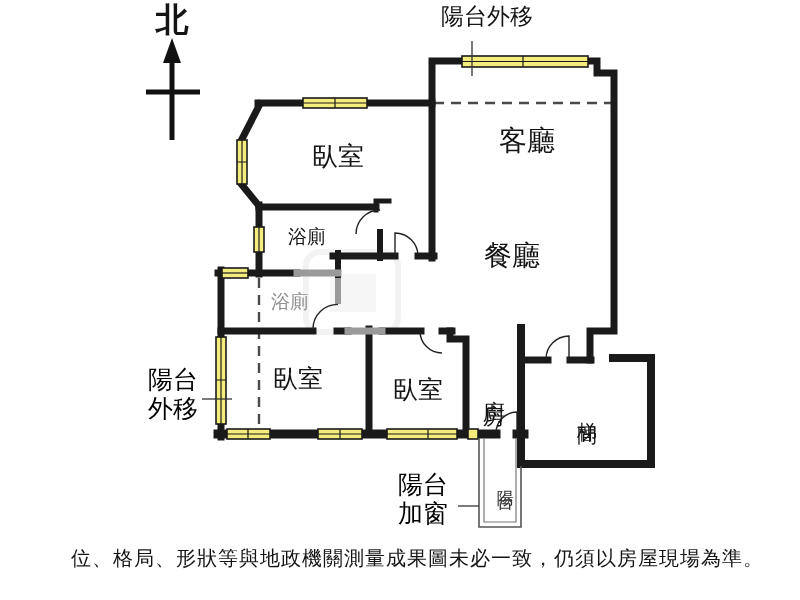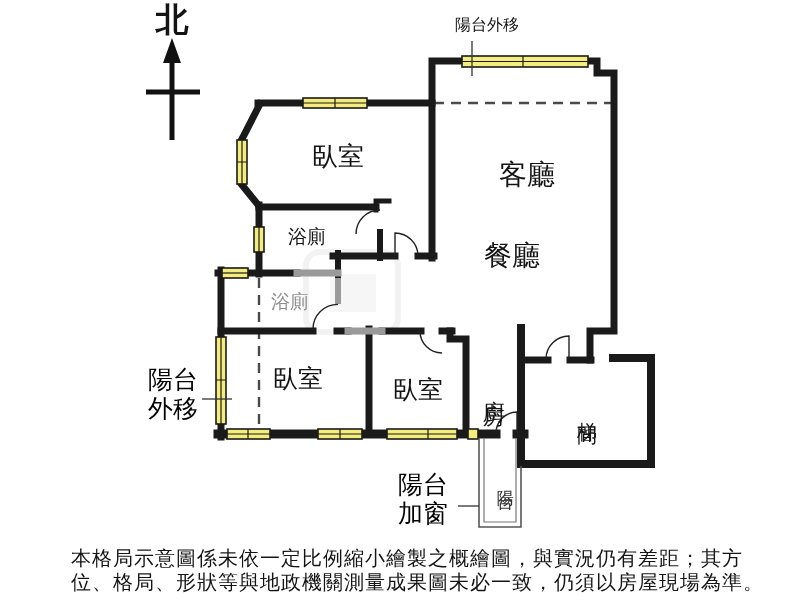--- a/index.html
+++ b/index.html
@@ -158,48 +158,47 @@
       <path d="M 172,60 V 140" stroke-width="5" fill="none"></path>
       <path d="M 146,92 H 200" stroke-width="5" fill="none"></path>
       <polygon points="172,38 163,63 181,63" stroke="none"></polygon>
     </g>
   </svg>
 
   <div class="lbl" style="left:172px;top:21px;font-size:33px;font-weight:bold;">北</div>
 
   <div class="lbl" style="left:338px;top:157px;font-size:26px;">臥室</div>
 
-  <div class="lbl" style="left:527px;top:141px;font-size:28px;margin-top:34px;">客廳</div>
+  <div class="lbl" style="left:527px;top:141px;font-size:28px;">客廳</div>
 
   <div class="lbl" style="left:512px;top:256px;font-size:28px;">餐廳</div>
 
   <div class="lbl" style="left:307px;top:237px;font-size:19px;">浴廁</div>
 
   <div class="lbl gray" style="left:290px;top:302px;font-size:19px;">浴廁</div>
 
   <div class="lbl" style="left:298px;top:379px;font-size:25px;">臥室</div>
 
   <div class="lbl" style="left:418px;top:390px;font-size:25px;">臥室</div>
 
   <div class="lbl vtext" style="left:494px;top:386px;font-size:22px;">廚房</div>
 
   <div class="lbl vtext" style="left:587px;top:410px;font-size:20px;">梯間</div>
 
   <div class="lbl vtext" style="left:505px;top:479px;font-size:17px;letter-spacing:2px;color:#333;">陽台</div>
 
-  <div class="lbl" style="left:487px;top:25px;font-size:16px;">陽台外移</div>
+  <div class="lbl" style="left:487px;top:17px;font-size:23px;">陽台外移</div>
 
   <div class="block" style="left:148px;top:365px;font-size:25px;line-height:29px;">
     <span>陽台</span><br>
     <span>外移</span>
   </div>
 
   <div class="block" style="left:398px;top:470px;font-size:25px;line-height:29px;">
     <span>陽台</span><br>
     <span>加窗</span>
   </div>
 
   <div class="disclaimer">
-    <div>本格局示意圖係未依一定比例縮小繪製之概繪圖，與實況仍有差距；其方</div>
     <div>位、格局、形狀等與地政機關測量成果圖未必一致，仍須以房屋現場為準。</div>
   </div>
 
 </div>
 
 </body></html>

